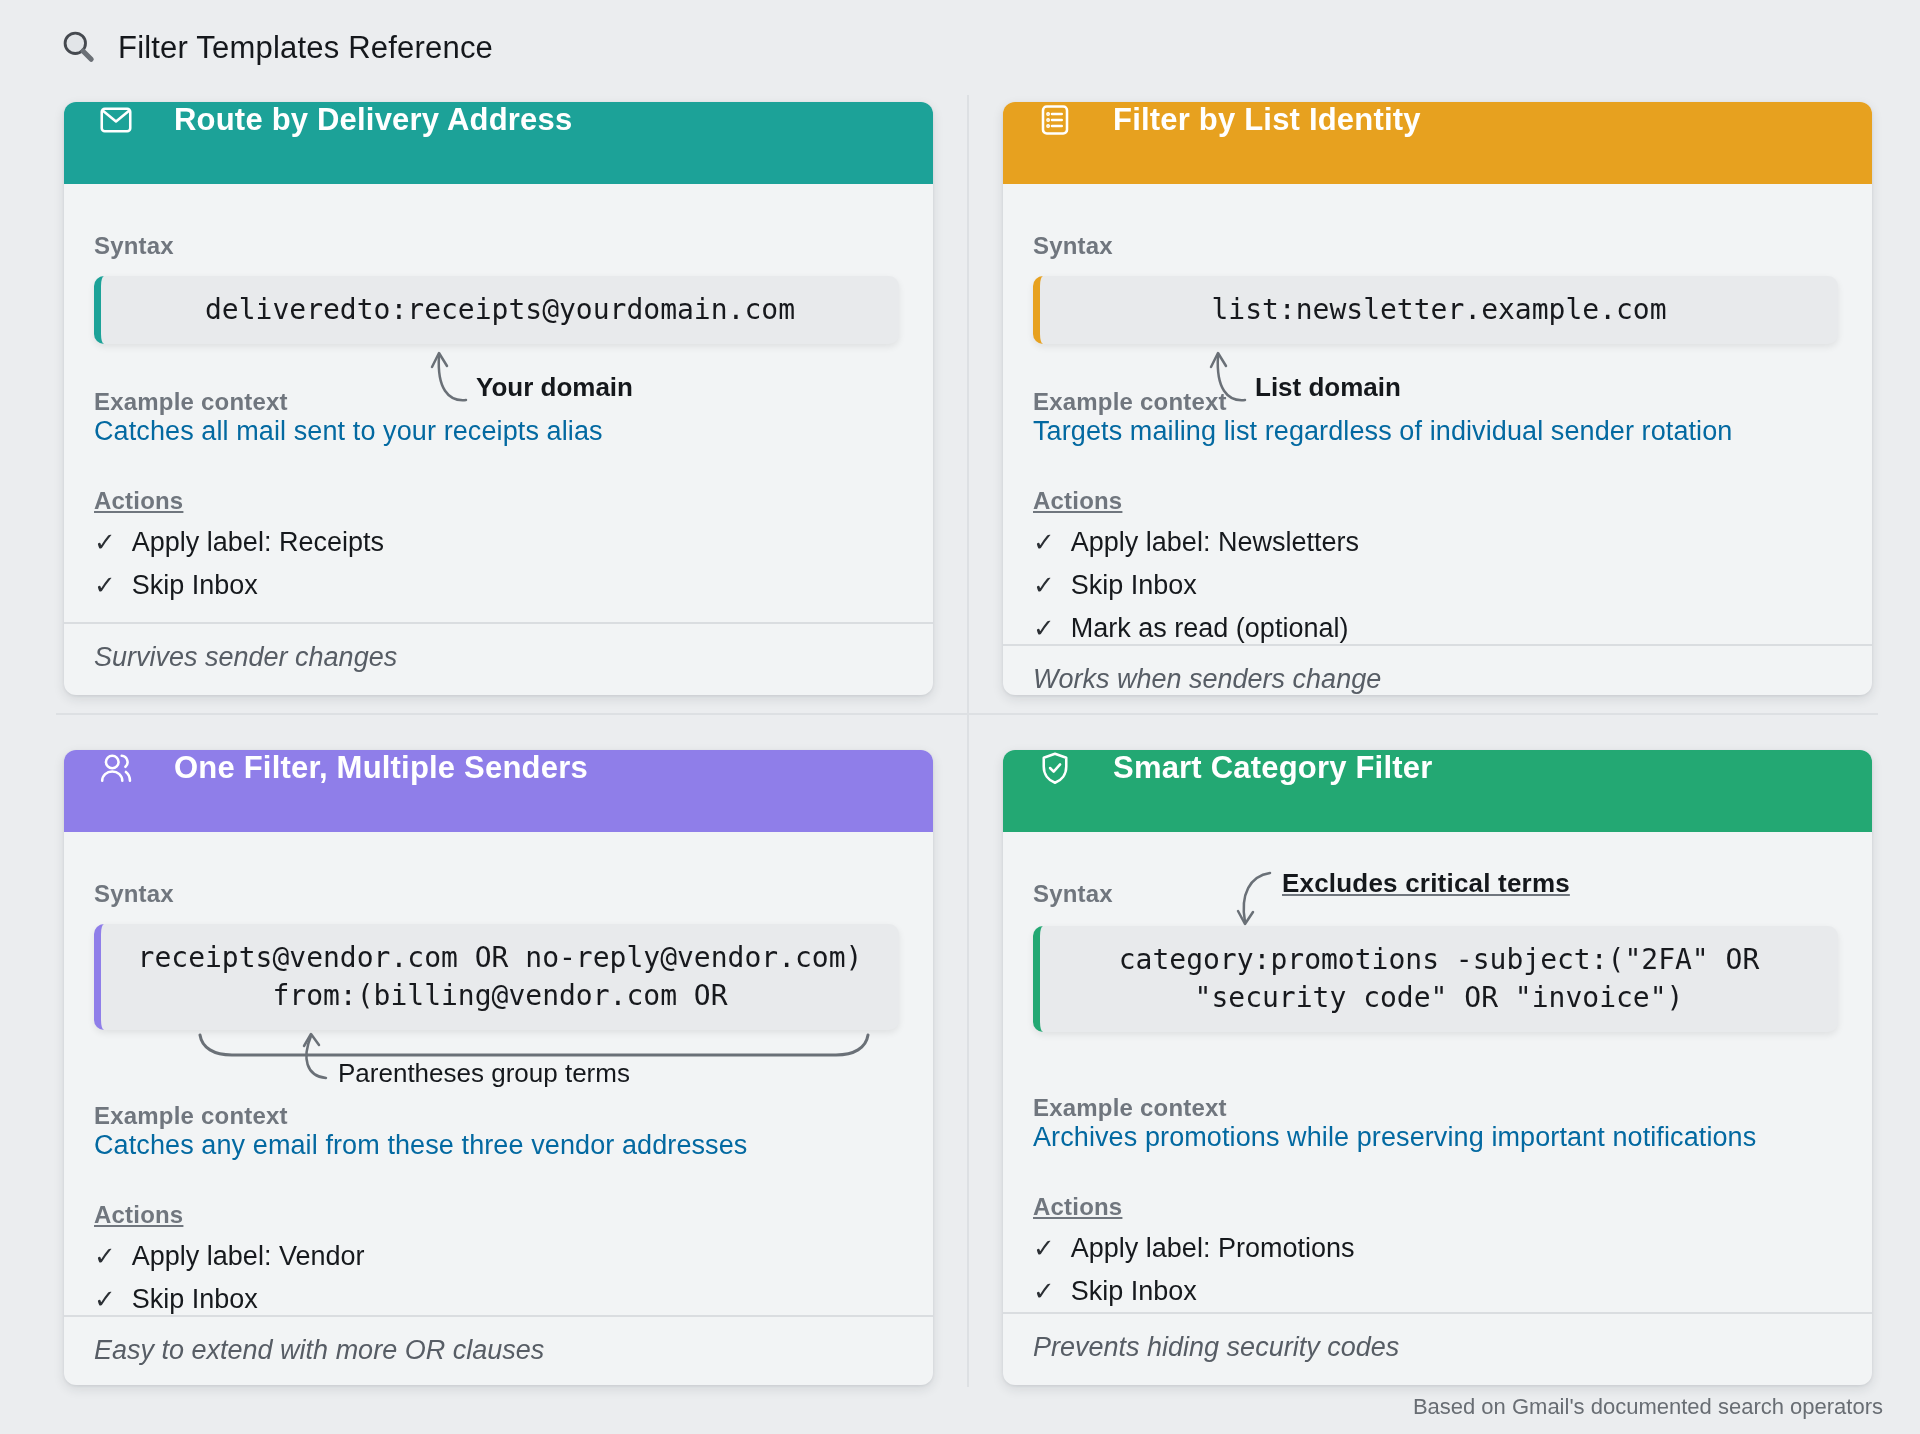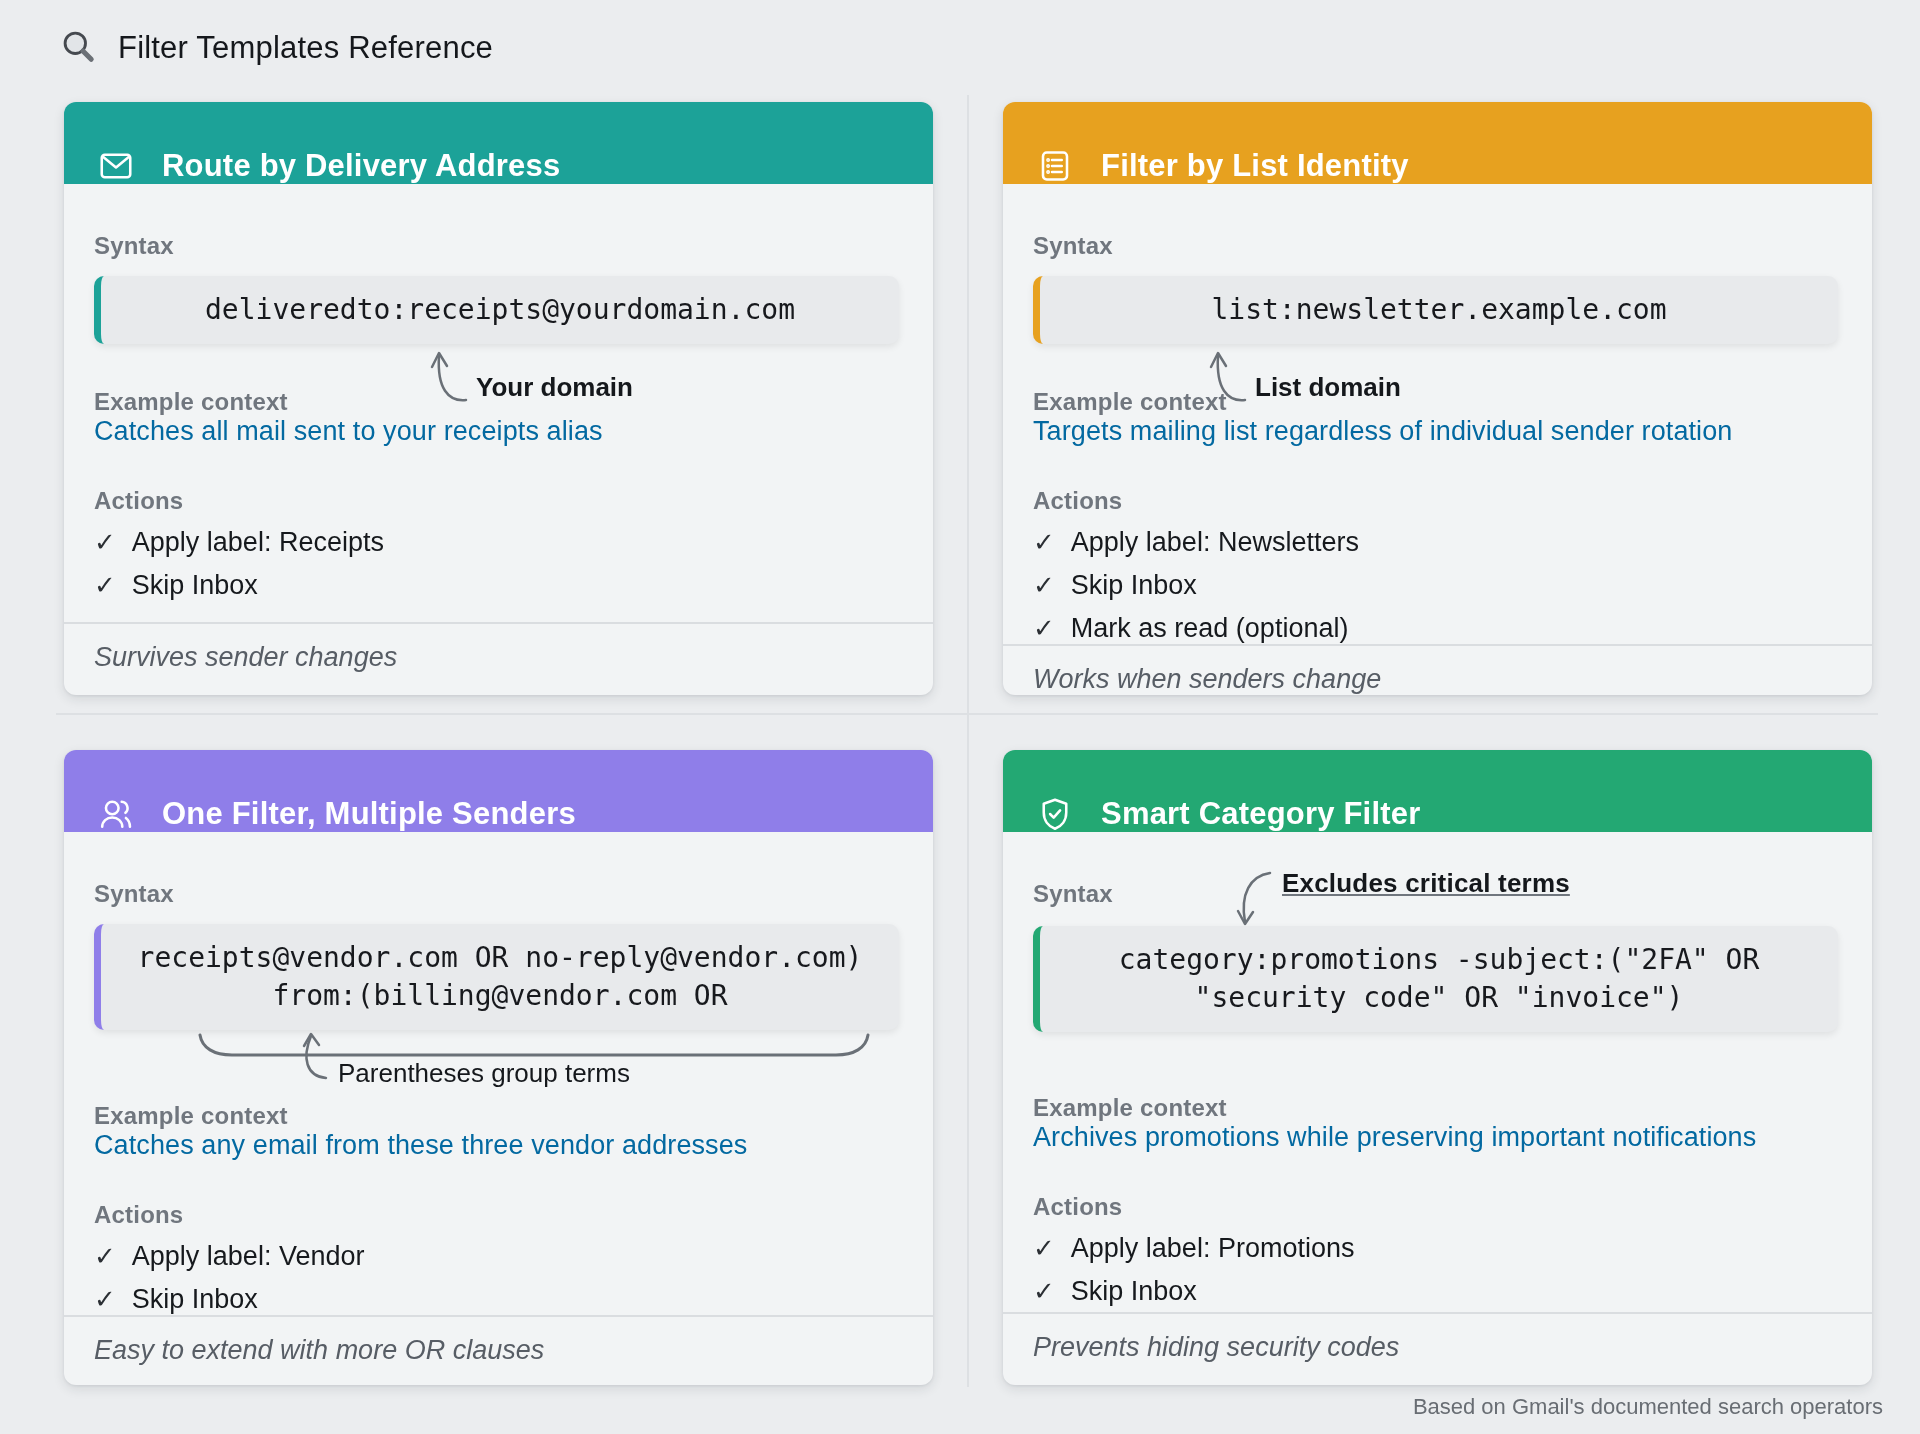--- a/index.html
+++ b/index.html
@@ -34,21 +34,21 @@
 
   
   .card {
     display: flex; flex-direction: column;
     background: #f2f4f5;
     border-radius: 12px;
     box-shadow: 0 4px 12px rgba(25,35,45,.11), 0 1px 3px rgba(25,35,45,.08);
   }
   .card-header {
     flex: 0 0 82px; height: 82px;
-    display: flex; align-items: flex-end; gap: 28px;
+    display: flex; align-items: flex-start; gap: 40px;
     padding: 0 34px;
     border-radius: 12px 12px 0 0;
     background: var(--accent);
     color: #fff;
   }
   .card-title { font-size: 31px; font-weight: 600; letter-spacing: .2px; }
   .header-icon svg { display: block; }
 
   .card-body { flex: 1 1 auto; padding: 0 34px 0 30px; position: relative; }
 
@@ -90,21 +90,21 @@
   .brace-zone { position: relative; height: 72px; }
   .brace-zone .brace { position: absolute; left: 104px; top: 4px; }
   .brace-zone .up-arrow { position: absolute; left: 196px; top: -2px; }
   .brace-zone .annot-text { position: absolute; left: 244px; top: 28px; }
 
   .example-label { margin-top: 44px; }
   .card-3 .example-label { margin-top: 0; }
   .card-4 .example-label { margin-top: 62px; }
   .body-text { font-size: 27px; color: #0369a1; letter-spacing: .1px; }
 
-  .actions-label { margin-top: 40px; }
+  .actions-label { margin-top: 40px; text-decoration: underline; }
   .actions { margin-top: 12px; display: flex; flex-direction: column; gap: 12px; }
   .action-row { display: flex; align-items: baseline; gap: 16px; font-size: 27px; color: #16191d; }
   .check { font-size: 26px; color: #2b2f34; }
 
   .card-footer {
     margin-top: auto;
     border-top: 2px solid #dadde0;
     padding: 18px 30px 22px 30px;
     font-size: 27px; font-style: italic; color: #575d65;
     border-radius: 0 0 12px 12px;

